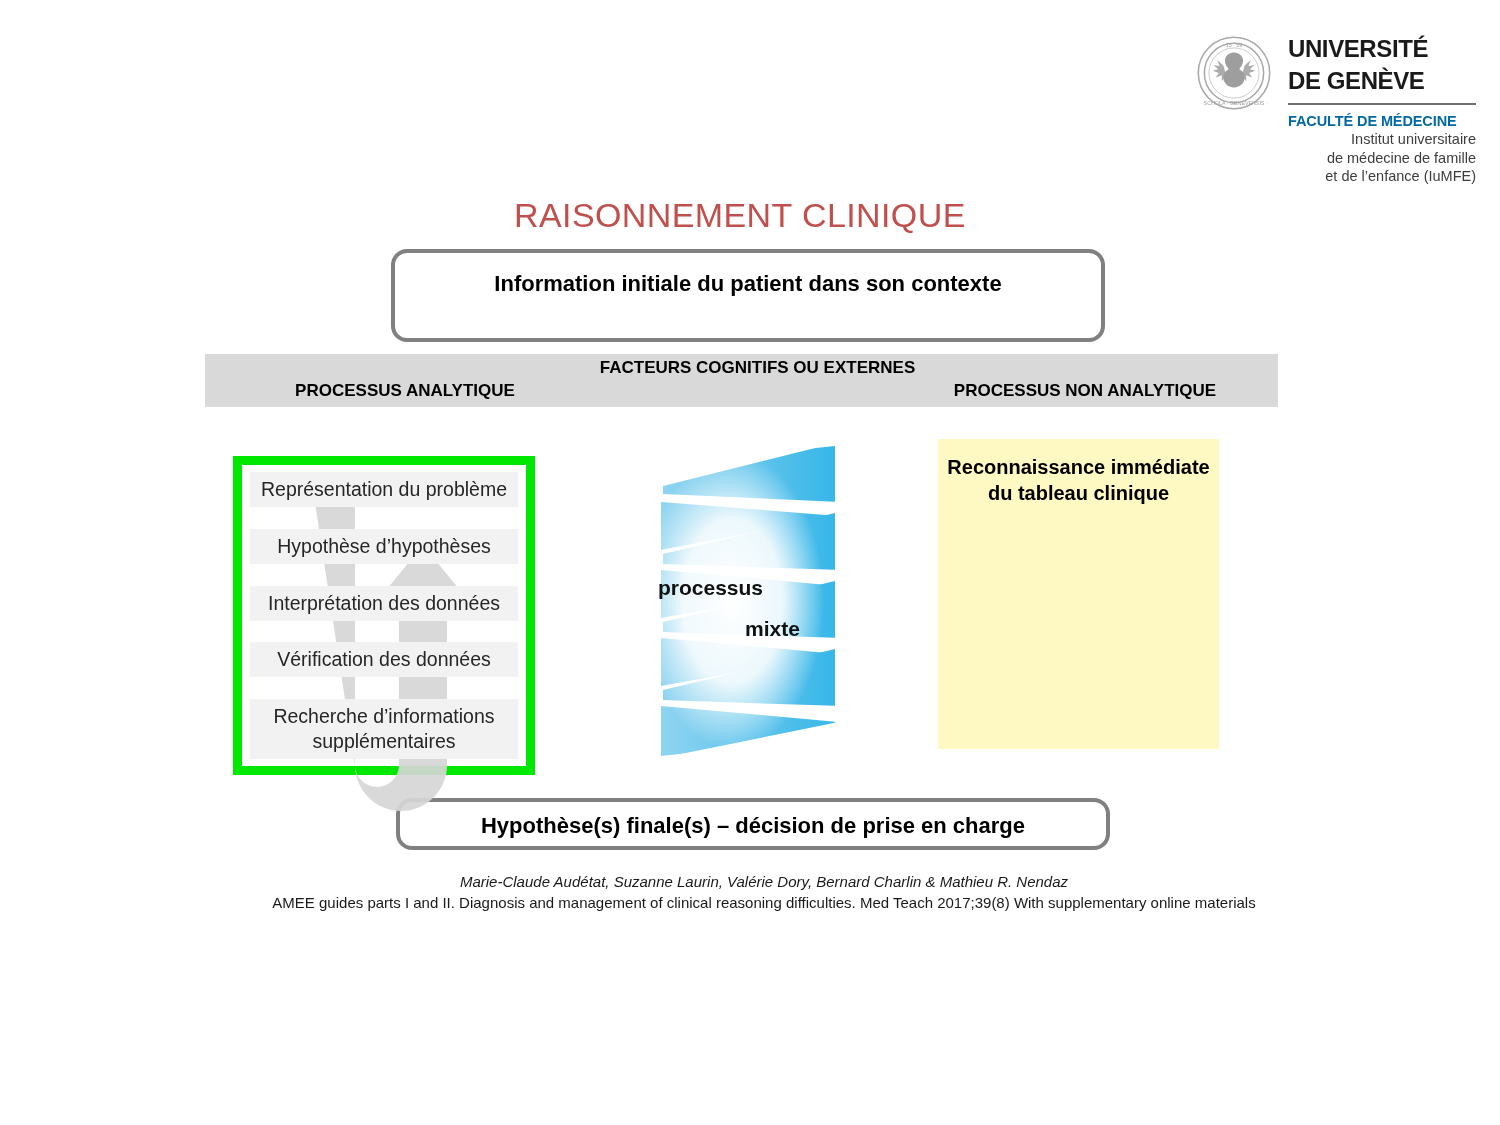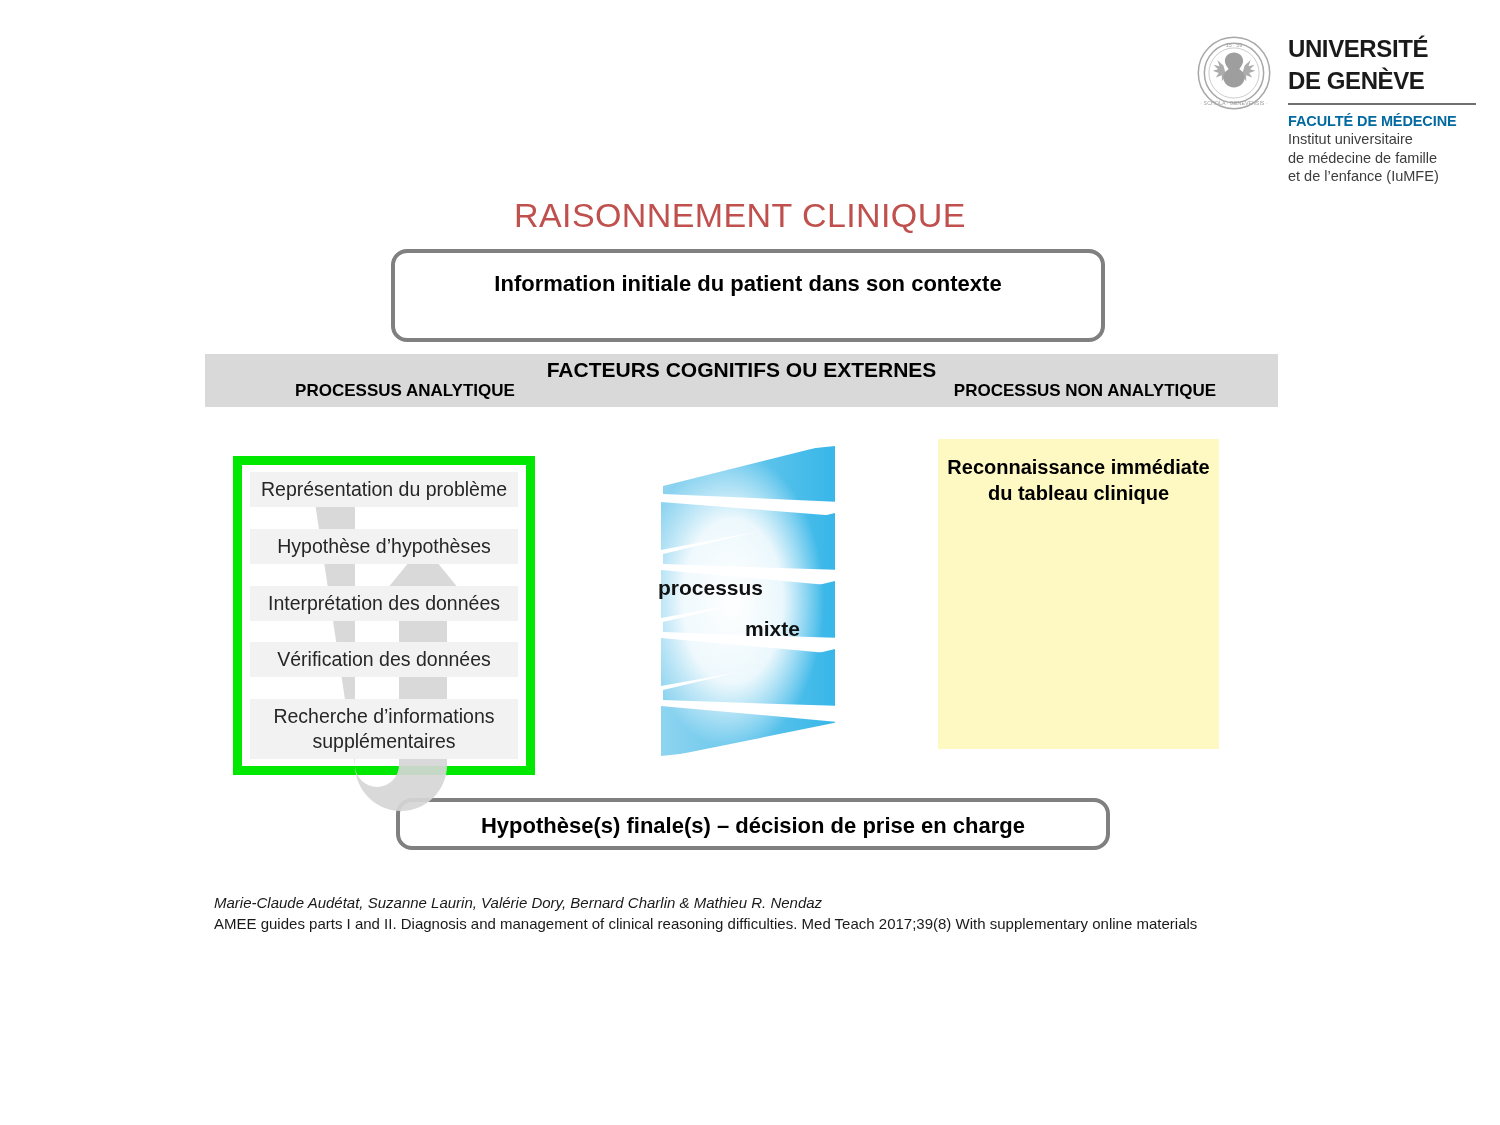--- a/index.html
+++ b/index.html
@@ -57,20 +57,21 @@
     font-weight: bold;
     font-size: 14.5px;
     letter-spacing: -0.1px;
     color: #0369a1;
     line-height: 18px;
   }
   .logo-sub {
     font-size: 14.5px;
     color: #3d3d3d;
     line-height: 18.5px;
+    text-align: right;
   }
 
   
   #page-title {
     position: absolute;
     left: 0;
     top: 196px;
     width: 1500px;
     text-align: center;
     font-size: 34px;
@@ -116,26 +117,26 @@
   #factors-banner {
     position: absolute;
     left: 205px;
     top: 354px;
     width: 1073px;
     height: 53px;
     background: #d9d9d9;
   }
   #factors-banner-title {
     position: absolute;
-    left: 0;
+    left: 16px;
     top: 4px;
     width: 1073px;
     text-align: center;
     font-weight: bold;
-    font-size: 21px;
+    font-size: 17px;
   }
   #label-analytic {
     position: absolute;
     left: 55px;
     top: 27px;
     width: 290px;
     text-align: center;
     font-weight: bold;
     font-size: 17px;
   }
@@ -247,22 +248,23 @@
     font-weight: bold;
     font-size: 20px;
     line-height: 26px;
     color: #000000;
   }
 
   
   #citation {
     position: absolute;
     left: 214px;
-    top: 892px;
+    top: 871px;
     width: 1100px;
+    text-align: center;
   }
   #citation-authors {
     font-size: 15px;
     font-style: italic;
     color: #1a1a1a;
     line-height: 21px;
   }
   #citation-reference {
     font-size: 15px;
     color: #1a1a1a;

